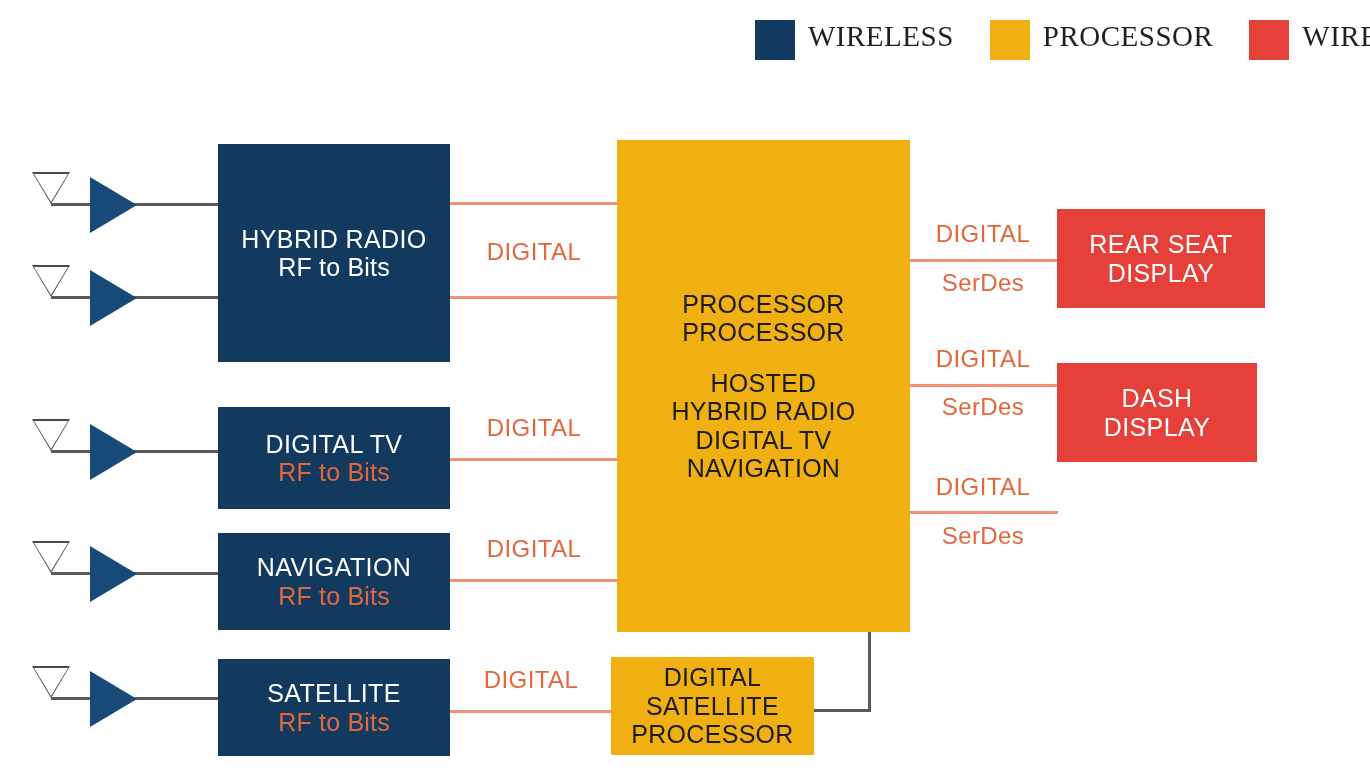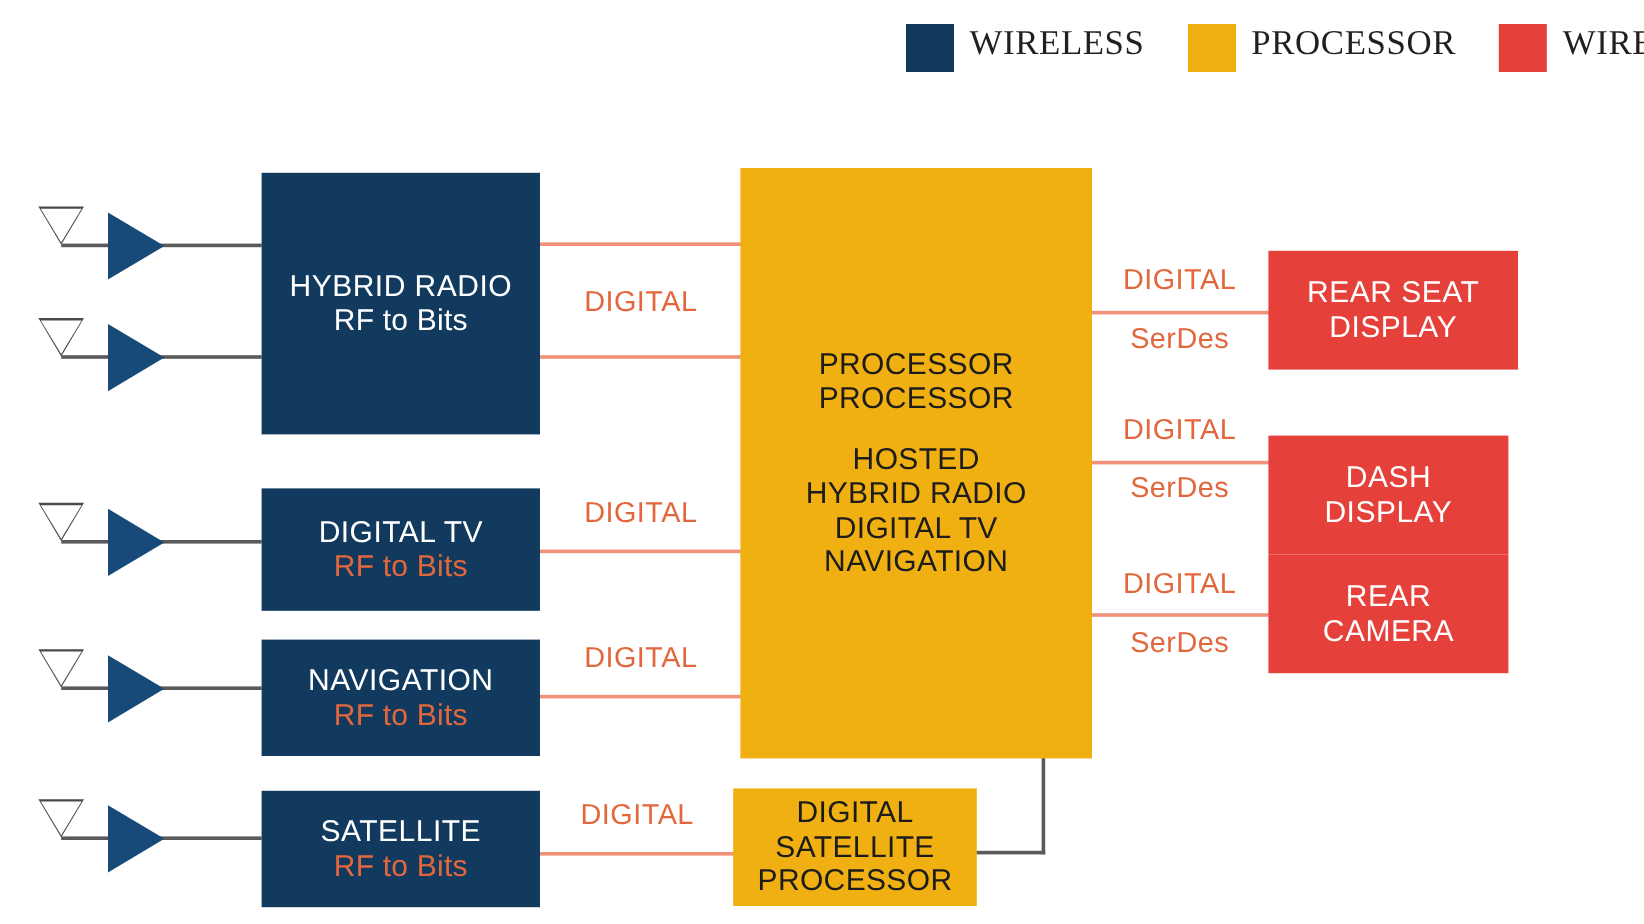--- a/index.html
+++ b/index.html
@@ -247,18 +247,14 @@
   <div class="block wired" style="left:1057px; top:209px; width:208px; height:99px;">
     <div class="line">REAR SEAT</div>
     <div class="line">DISPLAY</div>
   </div>
 
   <div class="block wired" style="left:1057px; top:335px; width:200px; height:99px;margin-top:28px;">
     <div class="line">DASH</div>
     <div class="line">DISPLAY</div>
   </div>
 
-  <div class="block wired" style="left:1057px; top:462px; width:200px; height:99px;">
-    <div class="line">REAR</div>
-    <div class="line">CAMERA</div>
-  </div>
 
 </div>
 
 </body></html>

